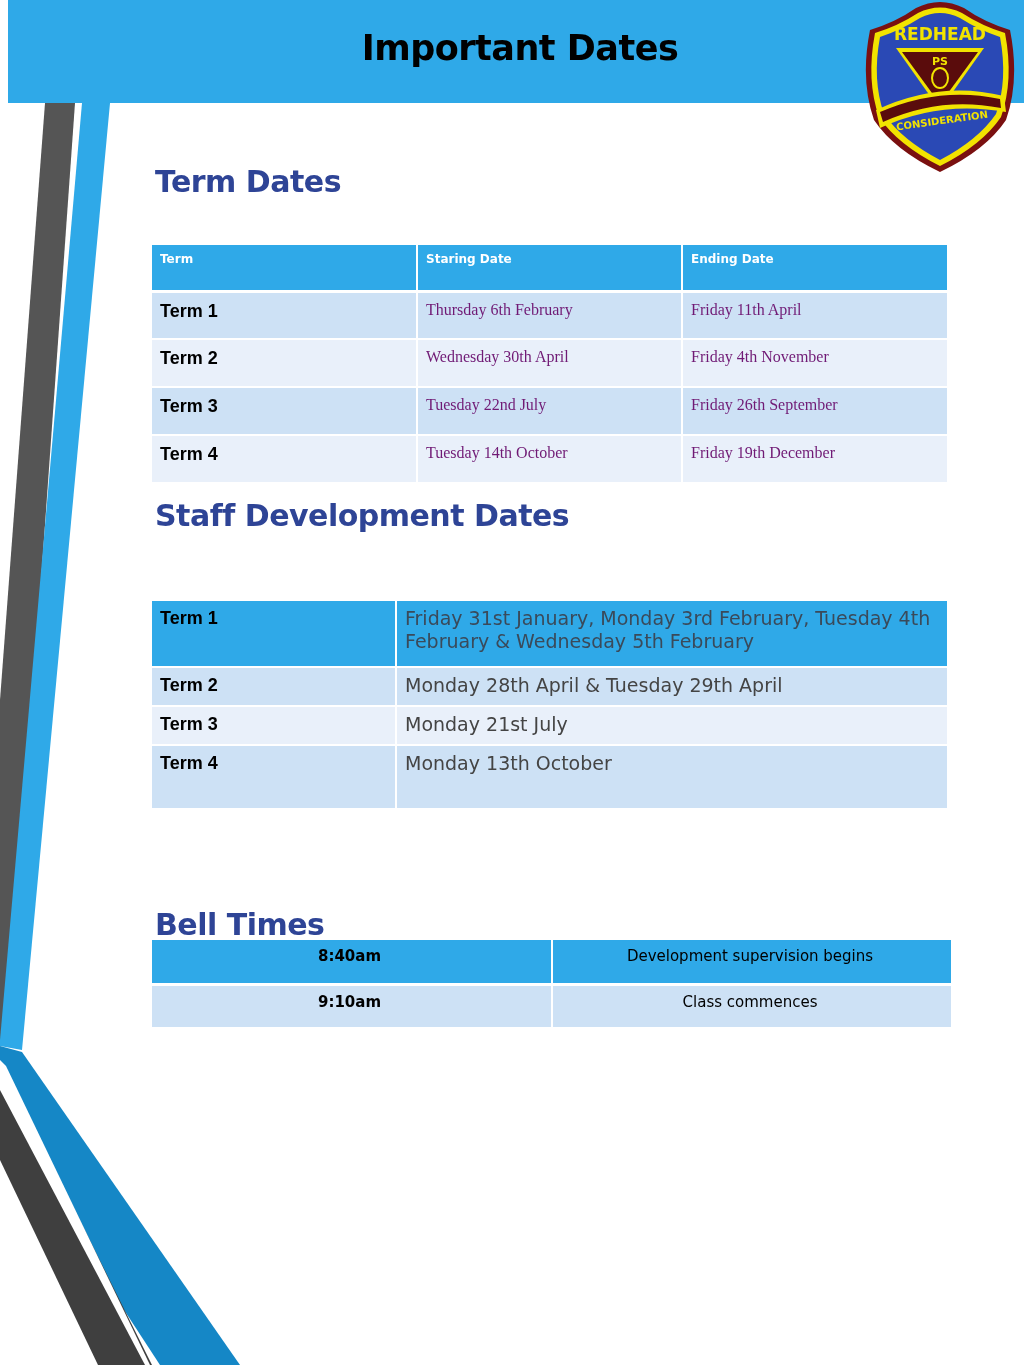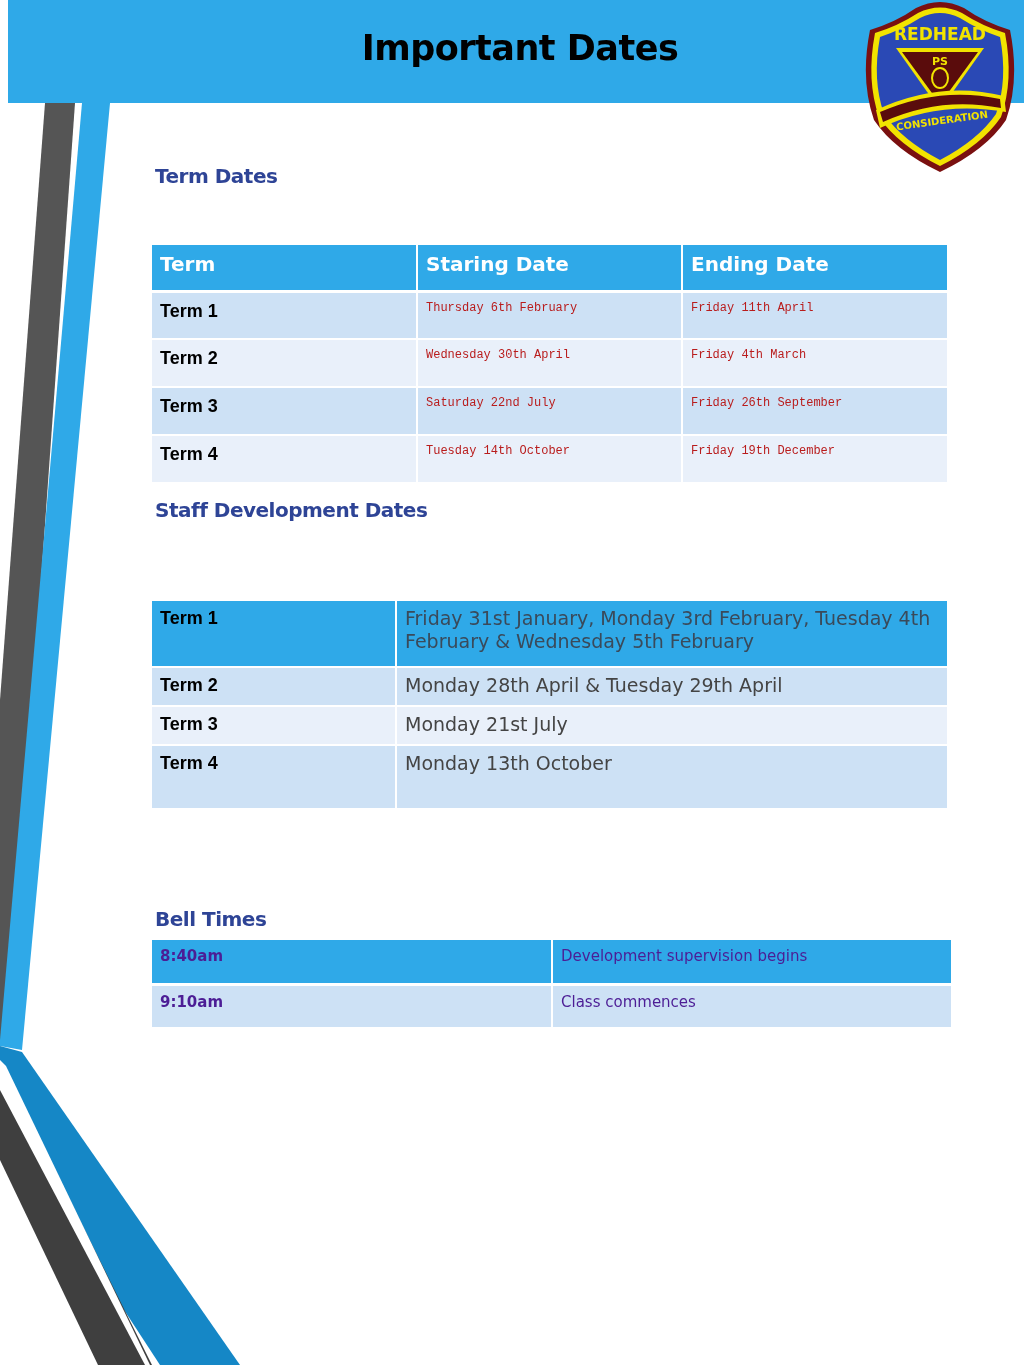--- a/index.html
+++ b/index.html
@@ -15,59 +15,59 @@
     }
     .page-title {
       position: absolute; left: 0; width: 1040px; top: 28px;
       text-align: center; font-family: "DejaVu Sans", sans-serif; font-weight: bold;
       font-size: 35px; color: #000; letter-spacing: -0.5px;
     }
     .logo { position: absolute; left: 856px; top: 0; width: 168px; height: 174px; }
     .section-title {
       position: absolute; left: 155px;
       font-family: "DejaVu Sans", sans-serif; font-weight: bold;
-      font-size: 20px; color: #2e4496; letter-spacing: -0.5px;
+      font-size: 30px; color: #2e4496; letter-spacing: -0.5px;
     }
     table { border-collapse: collapse; position: absolute; table-layout: fixed; }
     td, th { padding: 0; vertical-align: top; }
 
     
     .t-term { left: 152px; top: 245px; width: 796px; }
     .t-term th {
       background: #2fa9e8; color: #fff; text-align: left;
-      font-family: "DejaVu Sans", sans-serif; font-weight: bold; font-size: 20px;
+      font-family: "DejaVu Sans", sans-serif; font-weight: bold; font-size: 12px;
       height: 46px; padding: 7px 8px 0 8px; box-sizing: border-box;
       border-right: 2px solid #fff; border-bottom: 3px solid #fff;
     }
     .t-term td {
       height: 48px; padding: 8px 8px 0 8px; box-sizing: border-box;
       border-right: 2px solid #fff; border-bottom: 2px solid #fff;
-      font-family: Liberation Mono, monospace; font-size: 12px; color: #b91c1c;
+      font-family: Liberation Serif, serif; font-size: 16px; color: #701a75;
     }
     .t-term td.term-label { font-family: "Liberation Sans", sans-serif; font-weight: bold; font-size: 18px; color: #000; }
     .row-dark td { background: #cde1f5; }
     .row-light td { background: #e9f0fa; }
 
     
     .t-staff { left: 152px; top: 601px; width: 796px; }
     .t-staff td {
       padding: 6px 8px 0 8px; box-sizing: border-box;
       border-right: 2px solid #fff; border-bottom: 2px solid #fff;
       font-family: "DejaVu Sans", sans-serif; font-size: 19px; color: #444; line-height: 23px;
     }
     .t-staff td.term-label { font-family: "Liberation Sans", sans-serif; font-weight: bold; font-size: 18px; color: #000; }
     .t-staff .row-head td { background: #2fa9e8; height: 66px; }
     .t-staff .row-head td.desc { color: #3a4a5a; }
 
     
     .t-bell { left: 152px; top: 940px; width: 800px; }
     .t-bell td {
-      height: 44px; padding: 7px 12px 0 8px; box-sizing: border-box; 
+      height: 44px; padding: 7px 12px 0 8px; box-sizing: border-box; text-align: center;
       border-right: 2px solid #fff; border-bottom: 2px solid #fff;
-      font-family: "DejaVu Sans", sans-serif; font-size: 15px; color: #4c1d95;
+      font-family: "DejaVu Sans", sans-serif; font-size: 15px; color: #000000;
     }
     .t-bell td.time { font-weight: bold; }
     .t-bell .row-head td { background: #2fa9e8; height: 44px; border-bottom: 3px solid #fff; }
   </style>
 </head>
 <body>
 
 <svg class="deco" viewBox="0 0 1024 1365">
 
   <polygon points="45,103 75,103 8,1045 0,1045 0,700" fill="#555555"></polygon>
@@ -113,25 +113,25 @@
   </thead>
   <tbody>
     <tr class="row-dark">
       <td class="term-label">Term 1</td>
       <td>Thursday 6th February</td>
       <td>Friday 11th April</td>
     </tr>
     <tr class="row-light">
       <td class="term-label">Term 2</td>
       <td>Wednesday 30th April</td>
-      <td>Friday 4th March</td>
+      <td>Friday 4th November</td>
     </tr>
     <tr class="row-dark">
       <td class="term-label">Term 3</td>
-      <td>Saturday 22nd July</td>
+      <td>Tuesday 22nd July</td>
       <td>Friday 26th September</td>
     </tr>
     <tr class="row-light">
       <td class="term-label">Term 4</td>
       <td>Tuesday 14th October</td>
       <td>Friday 19th December</td>
     </tr>
   </tbody>
 </table>
 

